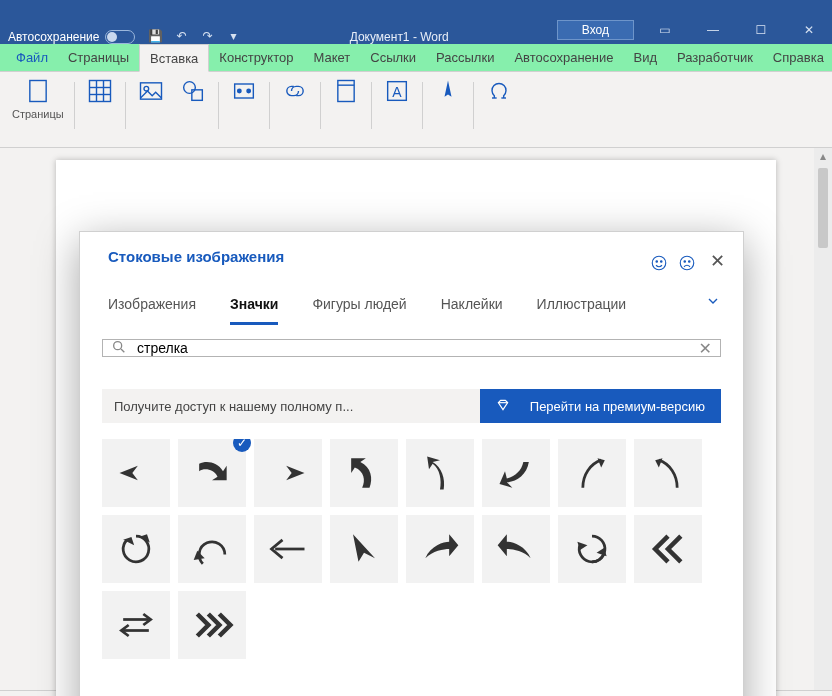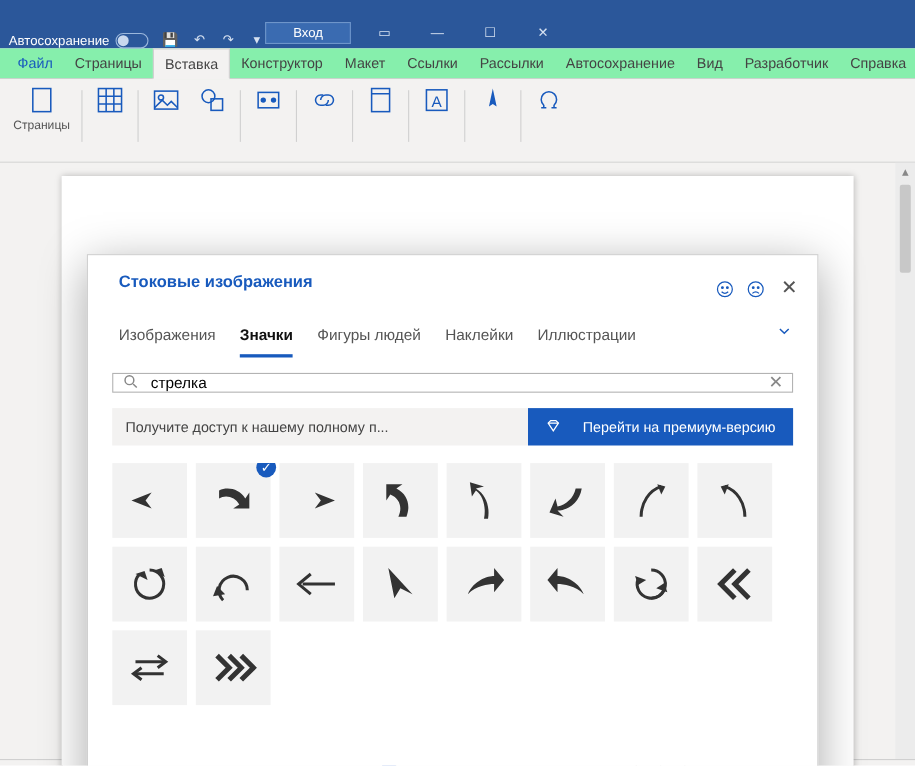--- a/index.html
+++ b/index.html
@@ -51,30 +51,30 @@
   .vscroll{position:absolute;right:0;top:0;width:18px;height:100%;background:#ececec;display:flex;flex-direction:column;align-items:center}
   .vscroll .arrow{height:16px;display:flex;align-items:center;justify-content:center;color:#888;font-size:12px}
   .vscroll .thumb{width:10px;height:80px;background:var(--scrollbar);margin-top:4px;border-radius:2px}
   
   .dialog{position:absolute;left:79px;top:83px;width:665px;height:563px;background:var(--dialog-bg);border:1px solid #d0d0d0;box-shadow:0 10px 40px rgba(0,0,0,.35);display:flex;flex-direction:column}
   .dlg-head{display:flex;align-items:flex-start;padding:16px 18px 0 28px}
   .dlg-title{color:var(--accent);font-size:15px;font-weight:700;flex:1}
   .emo{display:flex;gap:10px;margin-right:14px;margin-top:6px;color:var(--accent)}
   .emo svg{width:18px;height:18px;stroke:var(--accent);fill:none;stroke-width:1.5}
   .close-x{font-size:18px;color:#555;cursor:default;margin-top:2px}
-  .dlg-tabs{display:flex;gap:22px;padding:18px 0 0 28px;align-items:baseline;position:relative}
+  .dlg-tabs{display:flex;gap:34px;padding:18px 0 0 28px;align-items:baseline;position:relative}
   .dtab{font-size:14px;color:#555;padding-bottom:10px}
   .dtab.active{color:#111;font-weight:600;border-bottom:3px solid var(--accent)}
   .dtab-chevron{margin-left:auto;margin-right:22px;color:var(--accent)}
   .search-wrap{margin:14px 22px 0 22px;height:18px;border:1px solid #b3b3b3;display:flex;align-items:center;padding:0 8px;gap:8px}
   .search-wrap .sic{color:#888}
   .search-wrap input{flex:1;border:none;outline:none;font-size:14px;background:transparent}
   .clear-x{color:#888;font-size:16px}
   
-  .premium-row{display:flex;align-items:stretch;margin:14px 22px 0 22px;height:34px}
+  .premium-row{display:flex;align-items:stretch;margin:32px 22px 0 22px;height:34px}
   .prem-left{flex:1;background:#f3f2f1;display:flex;align-items:center;padding:0 12px;color:#444;font-size:13px;overflow:hidden;white-space:nowrap;text-overflow:ellipsis}
   .prem-btn{background:var(--accent);color:#fff;display:flex;align-items:center;gap:20px;padding:0 16px;font-size:13px}
   
   .grid-zone{position:relative;margin:16px 22px 0 22px;flex:1;overflow:hidden}
   .icon-grid{display:grid;grid-template-columns:repeat(8,68px);grid-auto-rows:68px;gap:8px}
   .tile{background:var(--icon-tile);display:flex;align-items:center;justify-content:center;position:relative}
   .tile svg{width:44px;height:44px}
   .tile .sel{position:absolute;top:-5px;right:-5px;width:18px;height:18px;border-radius:50%;background:var(--accent);display:flex;align-items:center;justify-content:center;color:#fff;font-size:12px}
   
   .statusbar{height:22px;background:var(--status-bg);border-top:1px solid var(--ribbon-border);display:flex;align-items:center;font-size:12px;color:#555;padding:0 8px;gap:14px}
@@ -92,20 +92,21 @@
   <div class="autosave">
     <span>Автосохранение</span>
     <span class="toggle"></span>
   </div>
   <div class="tb-icons">
     <span class="tb-ic">💾</span>
     <span class="tb-ic">↶</span>
     <span class="tb-ic">↷</span>
     <span class="tb-ic">▾</span>
   </div>
+  <div class="tb-title">Документ1  -  Word</div>
   <div class="tb-right">
     <span class="login-btn">Вход</span>
     <span class="winbtn">▭</span>
     <span class="winbtn">—</span>
     <span class="winbtn">☐</span>
     <span class="winbtn">✕</span>
   </div>
 </div>
 
 <div class="ribbon-tabs">

